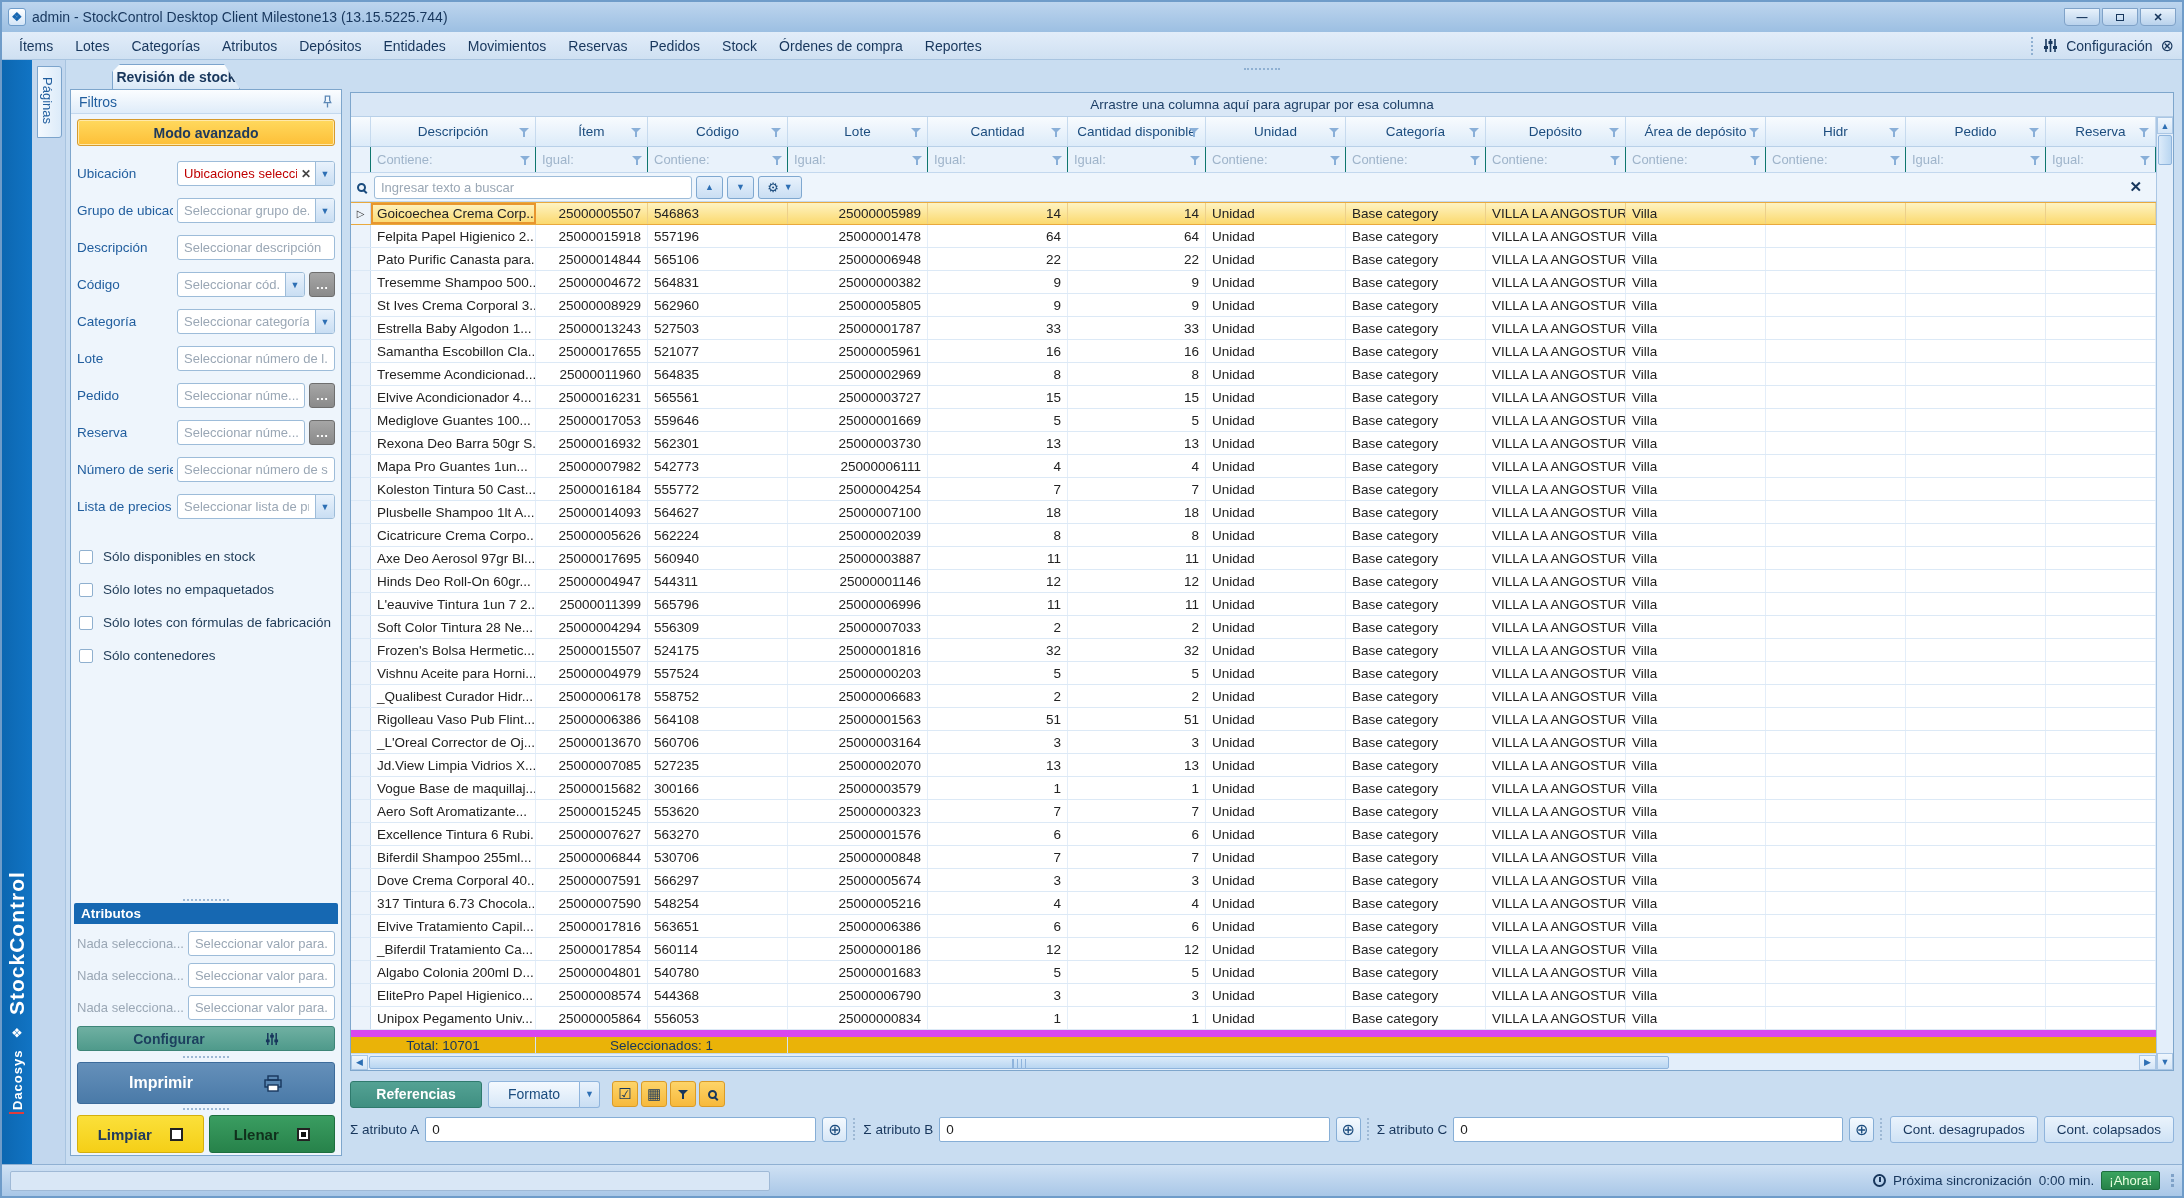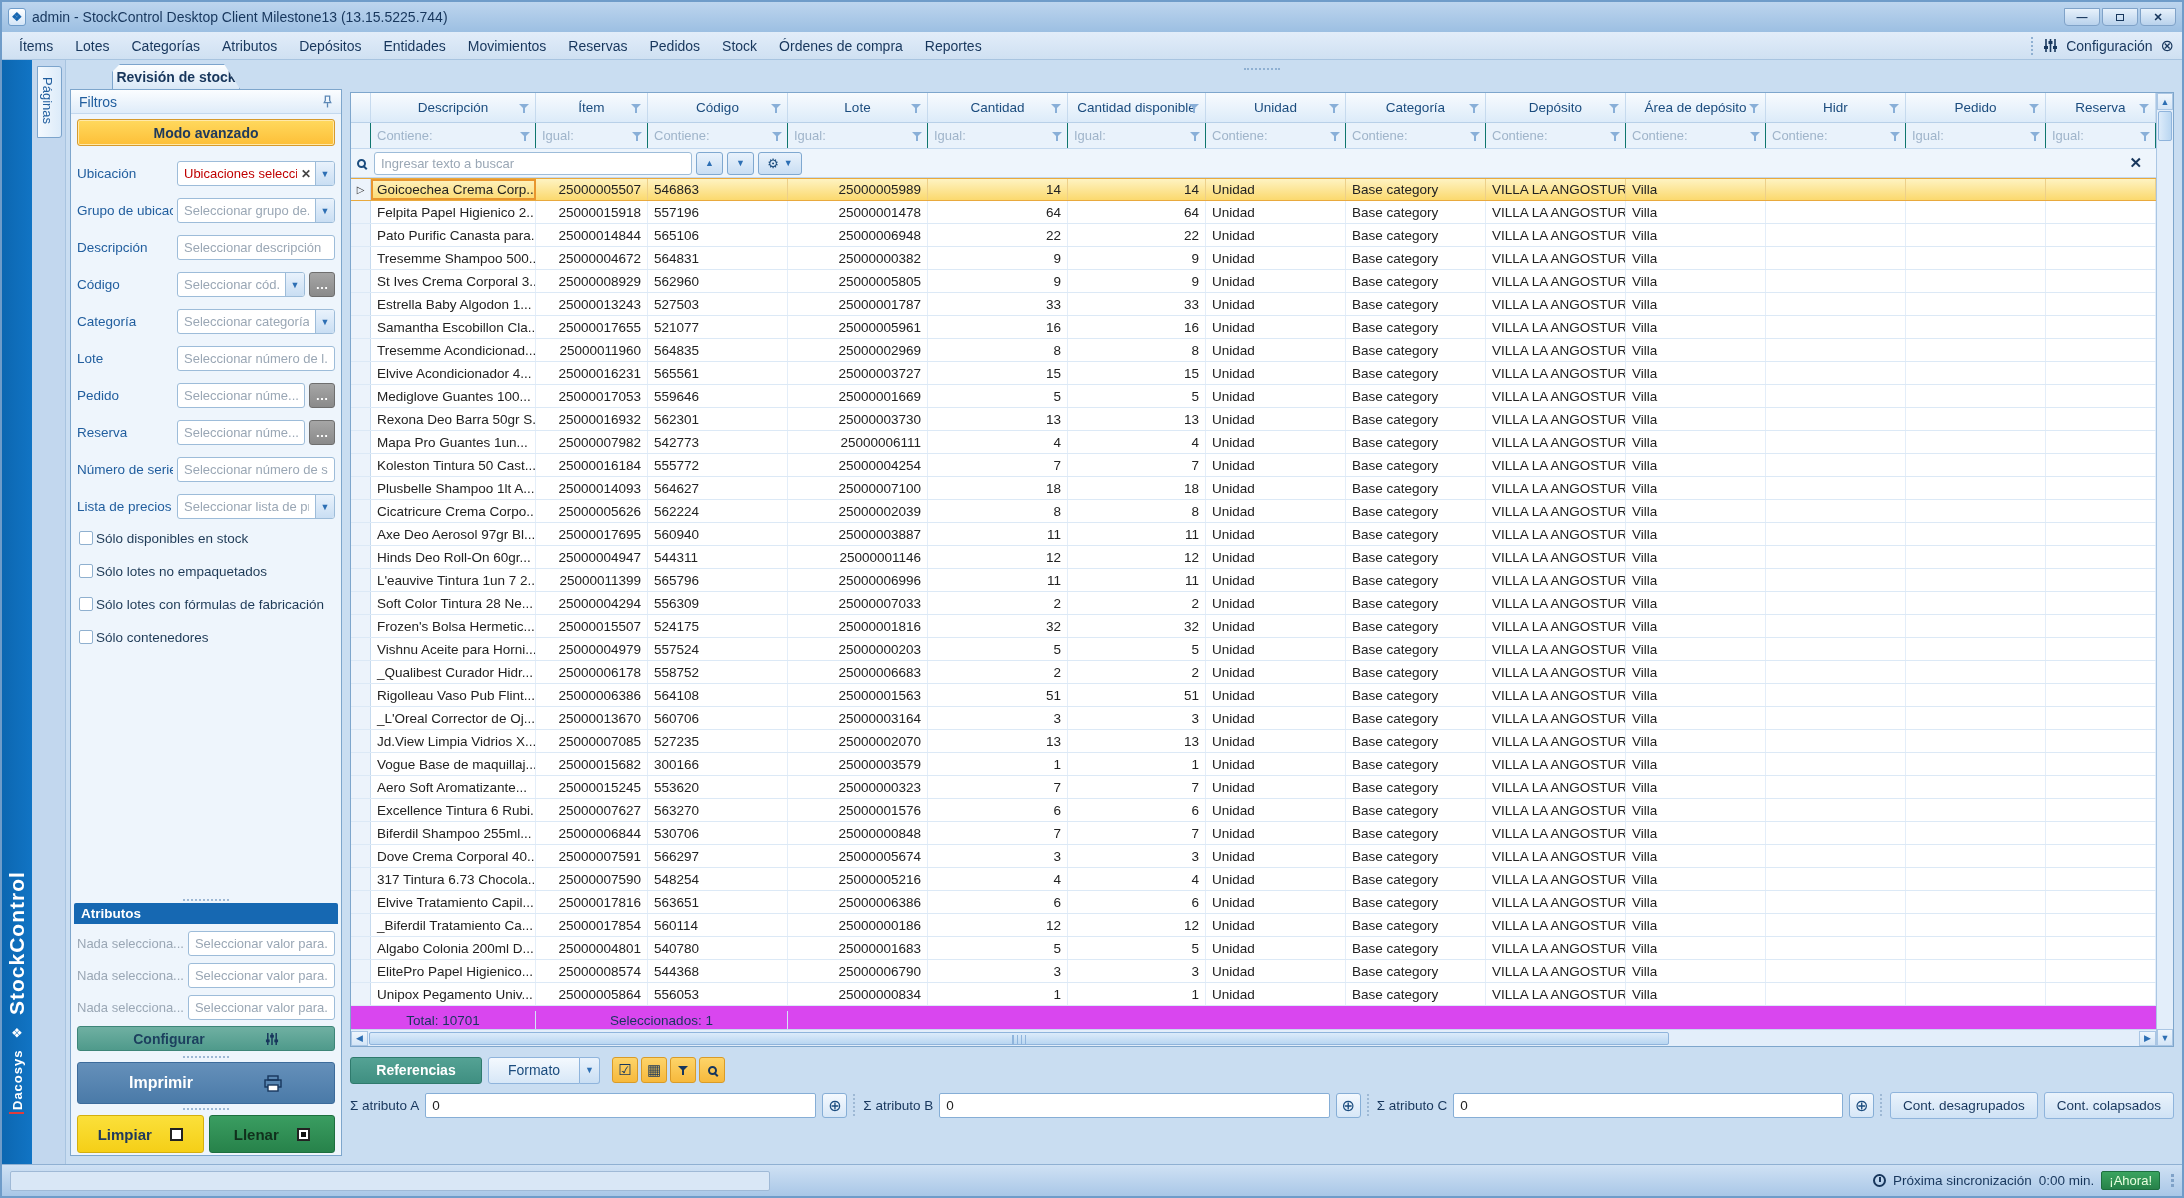--- a/index.html
+++ b/index.html
@@ -70,21 +70,21 @@
   .control-box input::placeholder { color:#9aa7b5; }
   .sel-value { flex:1; color:#c00000; font-size:13px; padding:0 6px; white-space:nowrap; overflow:hidden; }
   .clear-x { color:#444; font-size:12px; padding:0 4px; font-weight:bold; }
   .dd-btn { width:19px; height:100%; border-left:1px solid #9dbcd9;
     background:linear-gradient(#e9f2fc,#c9def3); color:#2d6fb4; font-size:9px;
     display:flex; align-items:center; justify-content:center; }
   .ellipsis-btn { flex:0 0 26px; height:25px; border-radius:3px; border:1px solid #6e6e6e;
     background:linear-gradient(#a6a6a6,#8a8a8a); color:#fff; font-weight:bold; font-size:13px;
     display:flex; align-items:center; justify-content:center; line-height:10px; }
   .checks { padding:6px 8px; }
-  .check-row { display:flex; align-items:flex-start; height:33px; gap:3px; }
+  .check-row { display:flex; align-items:flex-end; height:33px; gap:10px; }
   .checkbox { width:14px; height:14px; border:1px solid #8fb0cf; background:#fff; border-radius:2px; flex:0 0 14px;}
   .check-label { color:#1e3a56; font-size:13.5px; white-space:nowrap; }
   .spacer { flex:1; }
   .split-dots { height:6px; display:flex; justify-content:center; align-items:center; }
   .split-dots::after { content:""; width:46px; border-top:2px dotted #9db8d4; }
 
   .attr-header { height:21px; background:#1668b2; color:#fff; font-weight:bold; font-size:13.5px;
     display:flex; align-items:center; padding:0 7px; border-radius:2px 2px 0 0; margin:0 3px; }
   .attr-rows { padding:3px 6px 0 6px; }
   .attr-row { display:flex; align-items:center; height:32px; gap:4px; }
@@ -153,21 +153,21 @@
   .cell { border-right:1px solid #e4eef9; font-size:13.5px; color:#222; padding:0 6px;
     display:flex; align-items:center; white-space:nowrap; overflow:hidden; }
   .cell.num { justify-content:flex-end; }
   .ind { flex:0 0 20px; background:#ecf3fb; border-right:1px solid #c6daee; display:flex;
     align-items:center; justify-content:center; color:#333; font-size:10px; padding:0; }
   .row.selected { background:linear-gradient(#fef3c2,#fbd96e); border-top:1px solid #e9a93d;
     border-bottom:1px solid #e9a93d; }
   .row.selected .cell { border-right-color:#ecd08a; }
   .row.selected .cell.desc-cell { outline:2px solid #e8962e; outline-offset:-2px; }
 
-  .gfooter { display:flex; height:23px; background:#d946ef; border-top:5px solid #d946ef; }
+  .gfooter { display:flex; height:23px; background:#eab308; border-top:7px solid #d946ef; }
   .gfooter .fcellb { color:#17365c; font-size:13.5px; display:flex; align-items:center;
     justify-content:center; border-right:1px solid #d4e4f4; }
 
   .hscroll { display:flex; height:17px; background:#e3eefa; border-top:1px solid #c3d8ee; align-items:center; }
   .harrow { width:17px; height:15px; display:flex; align-items:center; justify-content:center;
     color:#2d6fb4; font-size:9px; background:linear-gradient(#eff6fd,#d4e5f6); border:1px solid #aac6e4; }
   .hthumb { width:72%; height:13px; margin:0 1px; border:1px solid #8fb4dc; border-radius:2px;
     background:linear-gradient(#dcebfa,#b9d6f1); }
   .hthumb-grip { width:14px; height:9px; margin:2px auto; border-left:1px solid #8fb4dc;
     border-right:1px solid #8fb4dc; background:repeating-linear-gradient(90deg,#8fb4dc 0 1px,transparent 1px 4px); }
@@ -454,20 +454,21 @@
           </div>
         </div>
       </div>
     </div>
 
     <div class="grid-col">
       <div class="splitter-strip">
           <div class="splitter-handle"></div>
         </div>
       <div class="grid">
+        <div class="group-bar">Arrastre una columna aquí para agrupar por esa columna</div>
         <div class="grid-main">
           <div class="grid-content">
             <div class="hrow" id="grid-header">
                 <div class="hcell" style="flex: 0 0 20px;"></div>
                 <div class="hcell" style="flex: 0 0 165px; width: 165px;">
                   <span>Descripción</span>
                   <span class="funnel"></span>
                 </div>
                 <div class="hcell" style="flex: 0 0 112px; width: 112px;">
                   <span>Ítem</span>

